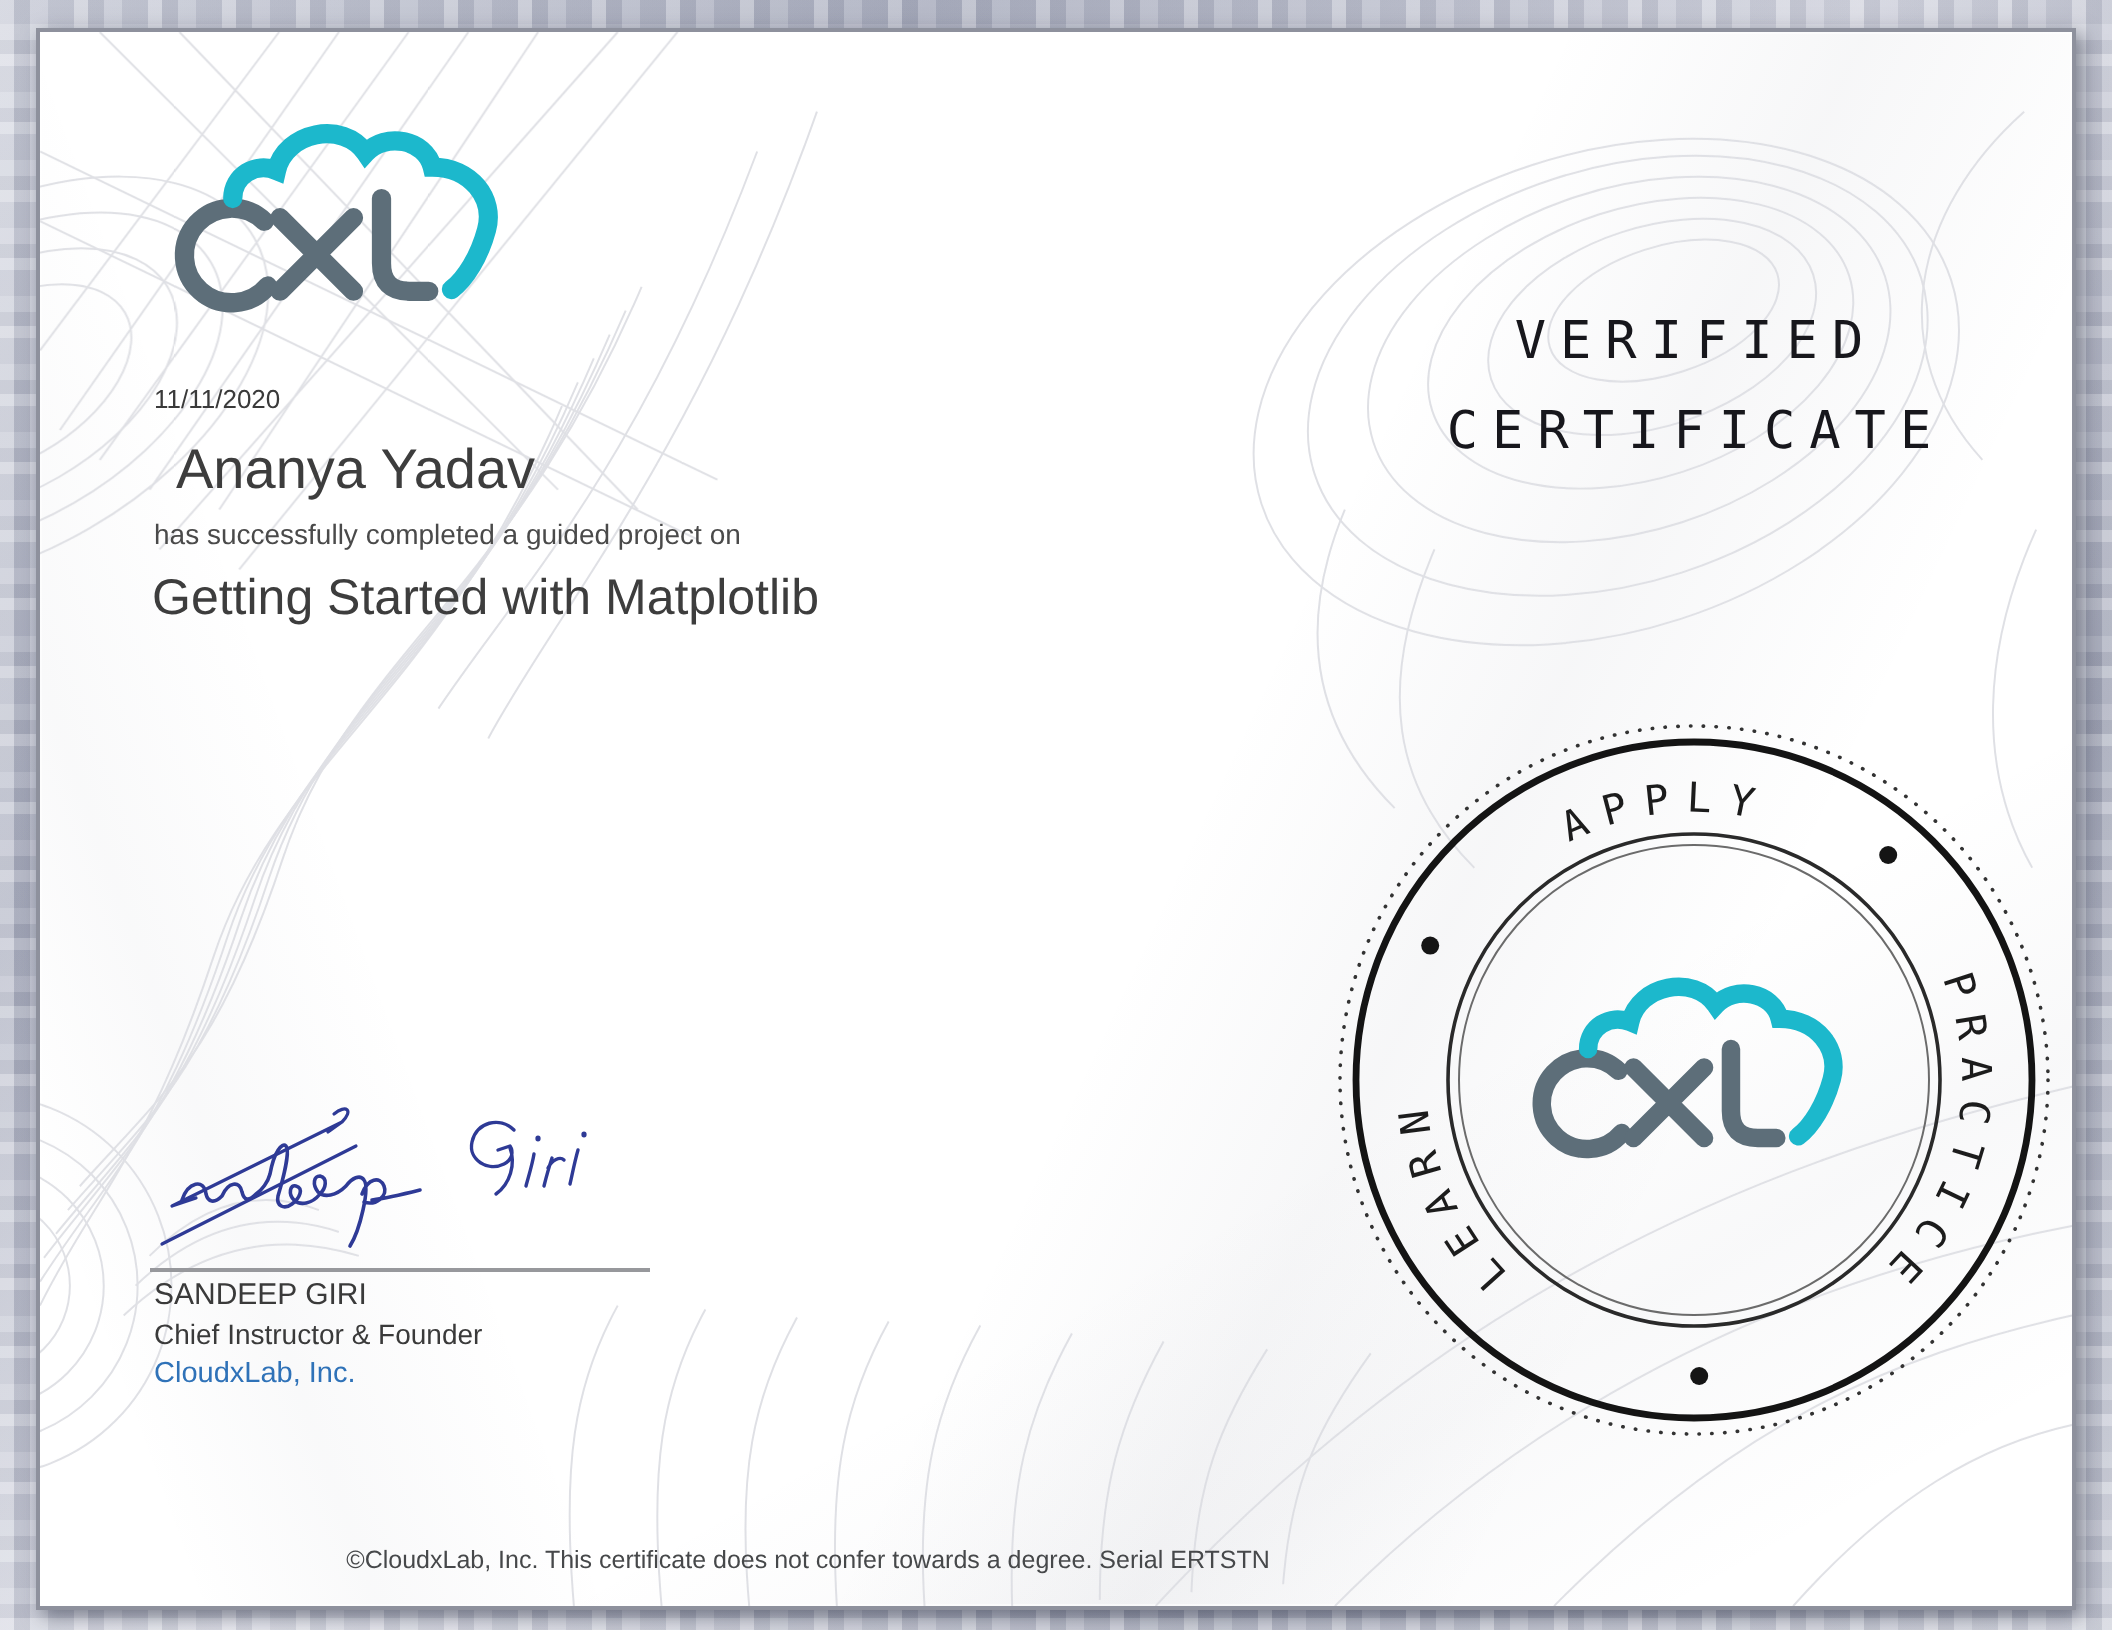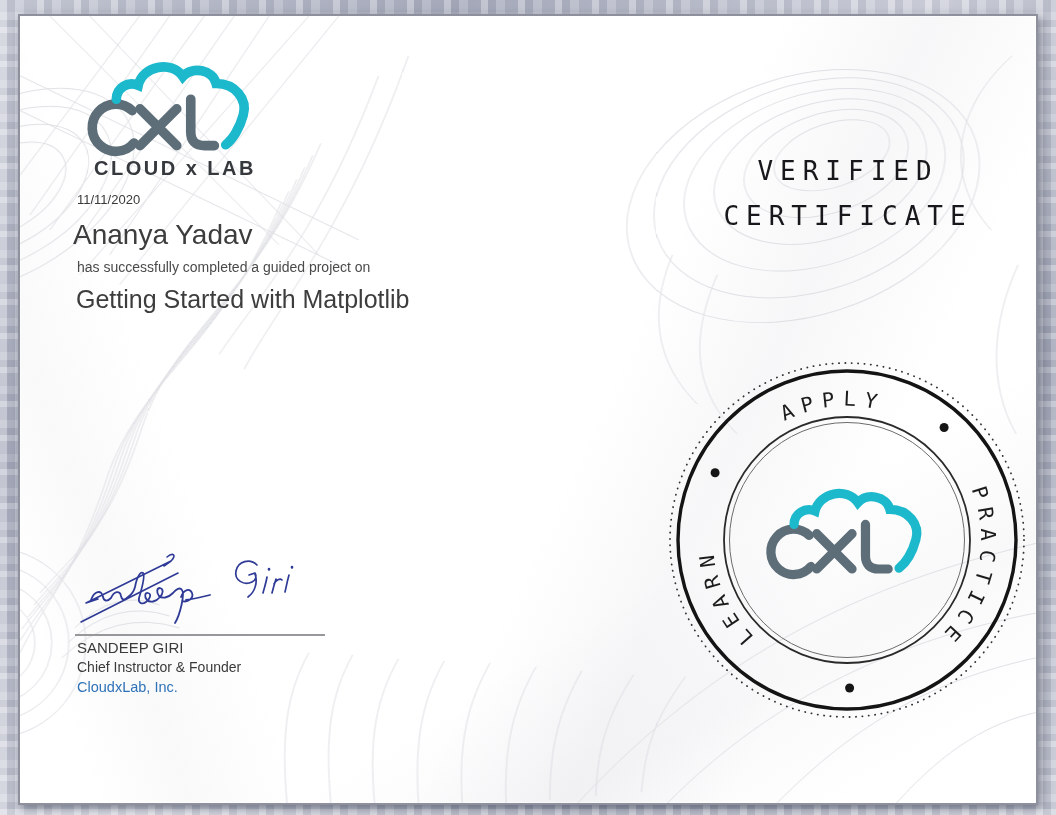--- a/index.html
+++ b/index.html
@@ -30,21 +30,21 @@
   .bg-guilloche{position:absolute;inset:0;width:100%;height:100%;}
 
   .abs{position:absolute;}
   
   .brand-logo{left:64px;top:42px;}
   .brand-wordmark{
     left:66px;top:141px;width:178px;text-align:center;
     font-size:20px;font-weight:bold;letter-spacing:2.5px;color:#35393d;
   }
   .issue-date{left:57px;top:176px;font-size:13px;color:#3a3a3a;}
-  .recipient{left:53px;top:203px;font-size:28px;color:#3d3d3d;}
+  .recipient{left:68px;top:203px;font-size:28px;color:#3d3d3d;}
   .completion{left:57px;top:243px;font-size:14px;color:#4a4a4a;}
   .course{left:56px;top:269px;font-size:25px;color:#3d3d3d;}
 
   .verified{
     left:608px;top:133px;width:440px;text-align:center;
     font-family:"DejaVu Sans Mono",monospace;
     font-size:26px;line-height:45px;letter-spacing:7px;color:#17171c;
     white-space:nowrap;
   }
 
@@ -145,21 +145,20 @@
       <path d="M 560,791 C 700,640 850,570 1020,530"></path>
       <path d="M 650,791 C 760,680 890,625 1020,600"></path>
       <path d="M 760,791 C 850,700 930,665 1020,645"></path>
       <path d="M 880,791 C 930,735 975,710 1020,700"></path>
     </g>
   </svg>
 
   <svg class="abs brand-logo" width="175" height="114" viewBox="0 0 200 130">
     <use href="#cxl-logo"></use>
   </svg>
-  <div class="abs brand-wordmark">CLOUD x LAB</div>
 
   <div class="abs issue-date">11/11/2020</div>
 
   <div class="abs recipient">Ananya Yadav</div>
 
   <div class="abs course">Getting Started with Matplotlib</div>
 
   <div class="abs completion">has successfully completed a guided project on</div>
 
   <div class="abs verified">
@@ -199,14 +198,15 @@
       <path stroke-width="1.7" d="M 183,21 C 176,14 164,17 162,27 C 160,36 170,42 178,38 C 182,36 183,32 181,29 L 175,31 M 181,30 C 184,38 181,48 174,53 M 193,33 C 192,39 190,45 189,49 M 202,35 C 200,41 199,45 198,49 M 200,40 C 202,36 206,34 208,36 M 215,31 C 213,38 212,44 211,48"></path>
       <path stroke-width="2.6" d="M 195,25 L 195,25.4 M 218,23 L 218,23.4"></path>
     </g>
   </svg>
 
   <div class="abs sig-divider"></div>
   <div class="abs sig-name">SANDEEP GIRI</div>
   <div class="abs sig-title">Chief Instructor &amp; Founder</div>
   <div class="abs sig-org">CloudxLab, Inc.</div>
 
+  <div class="abs footer-note">©CloudxLab, Inc. This certificate does not confer towards a degree. Serial ERTSTN</div>
 
 </div>
 
 </body></html>

